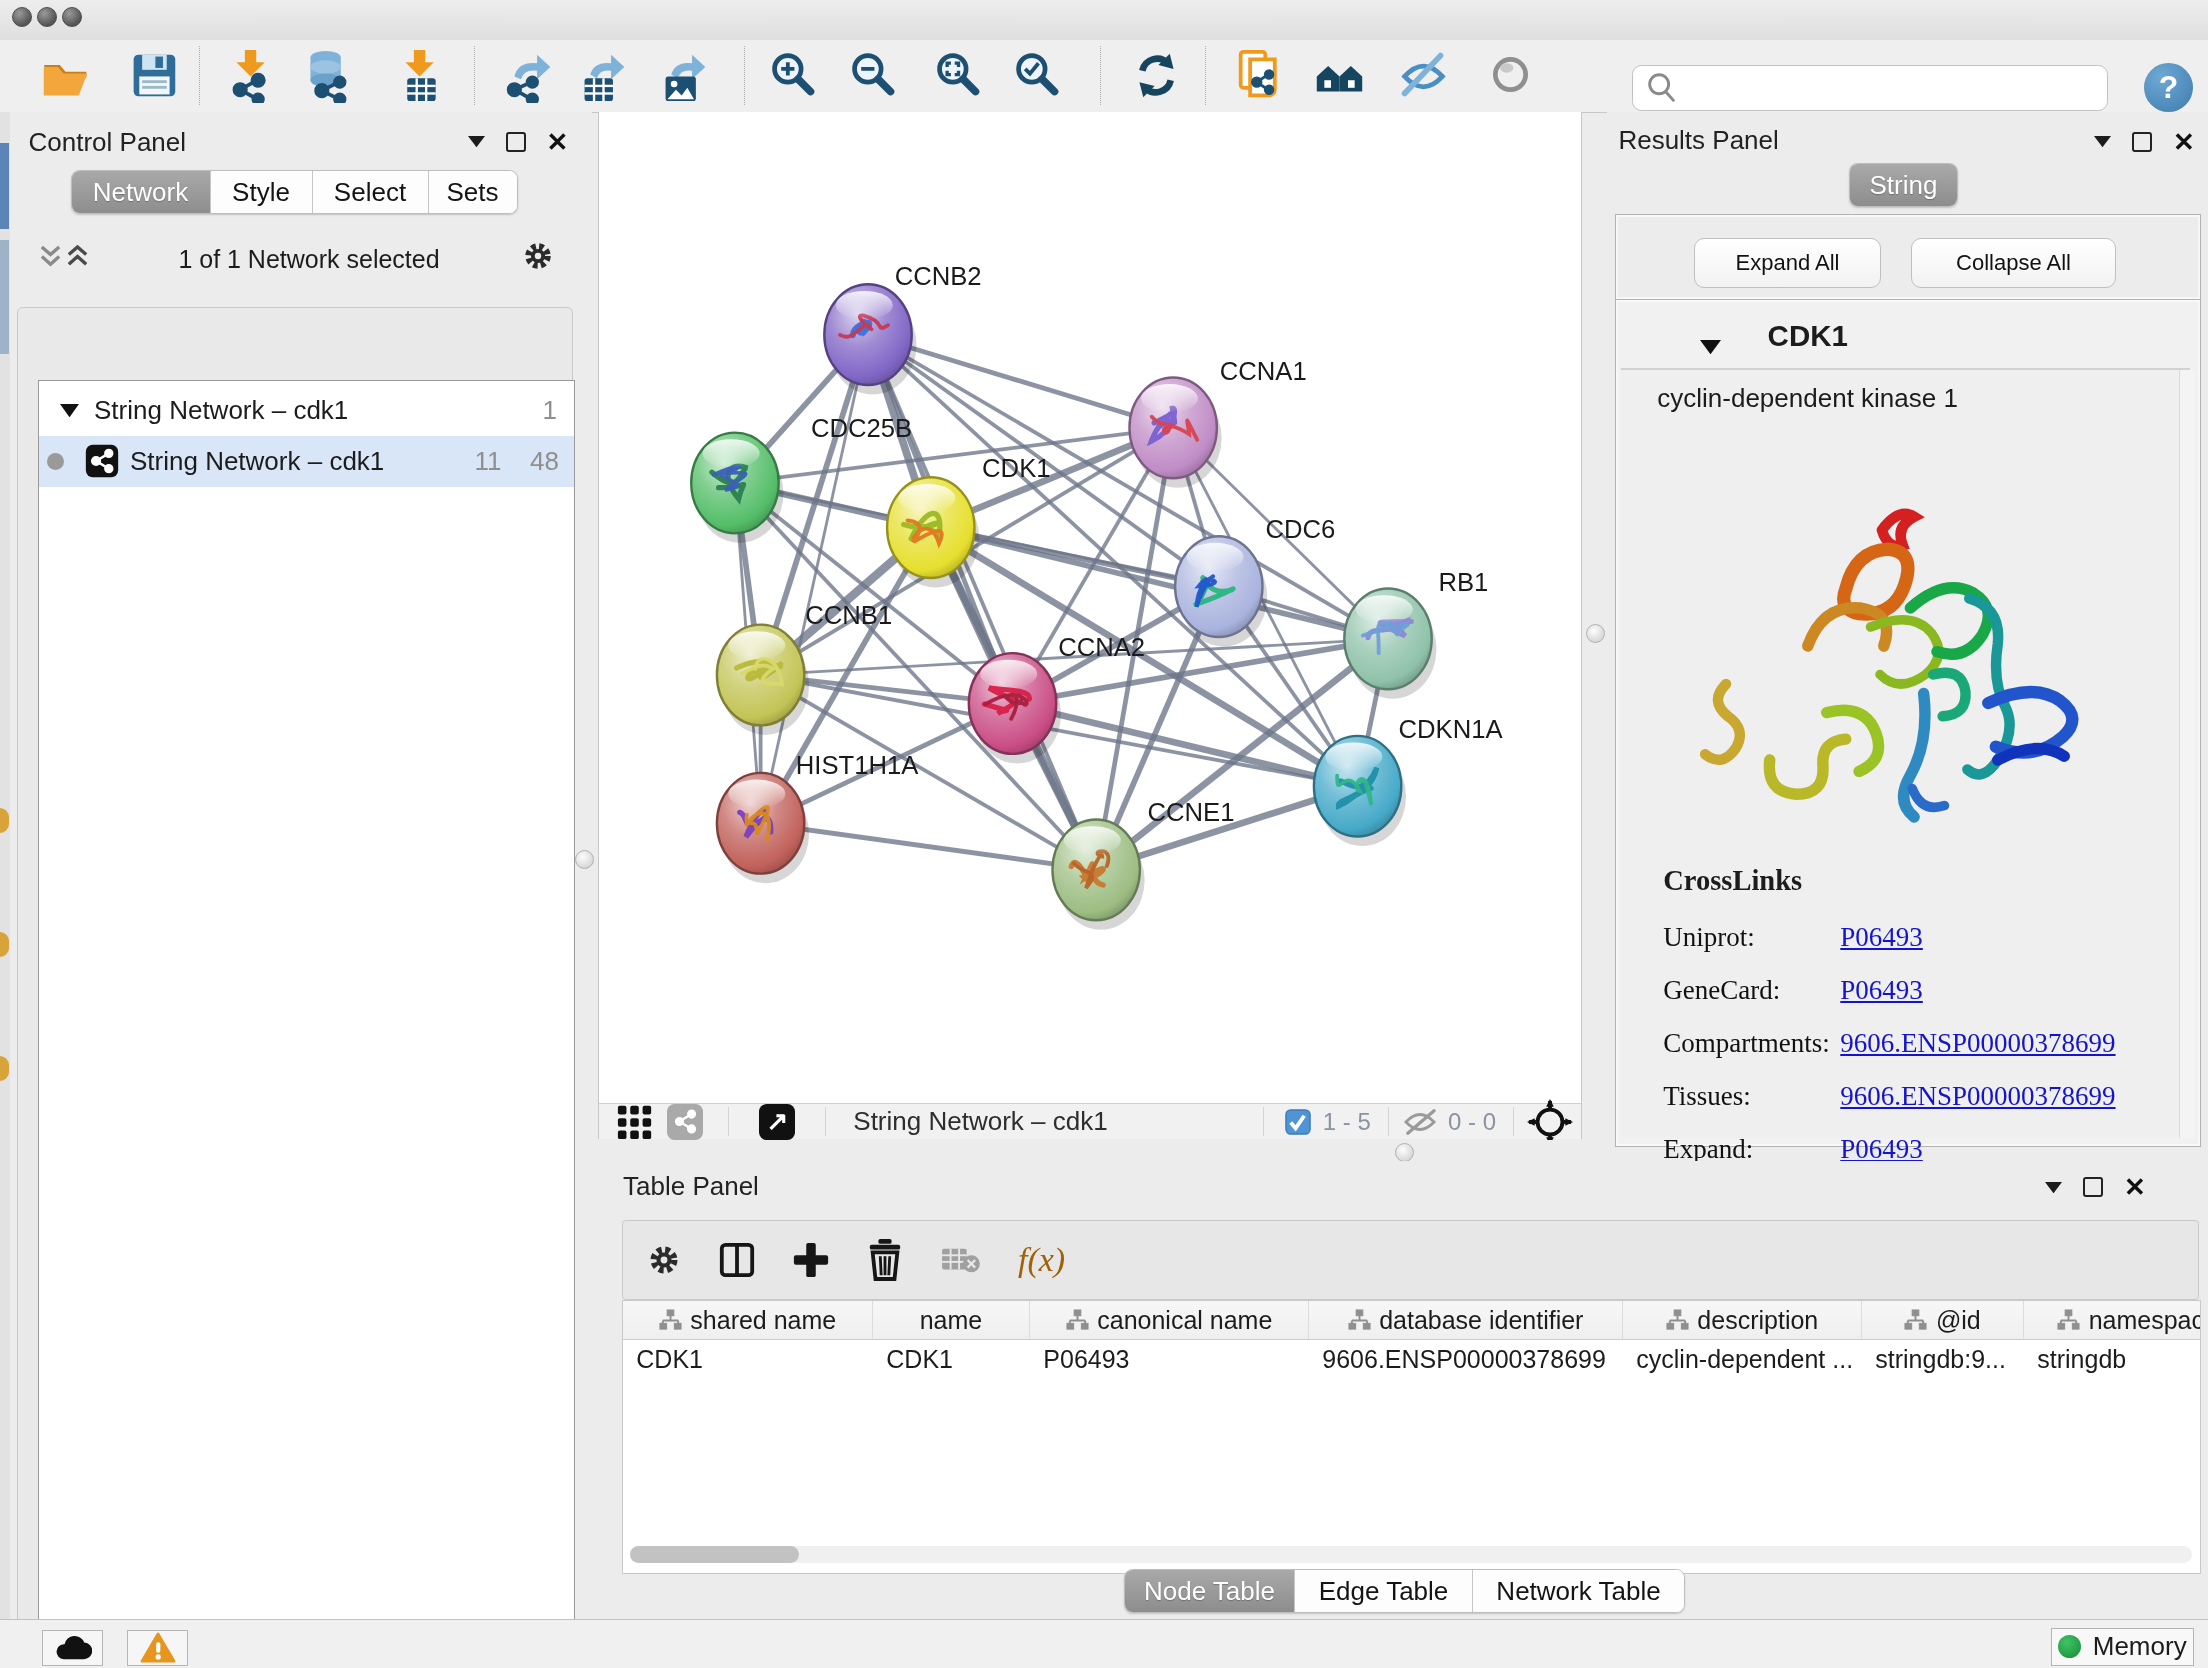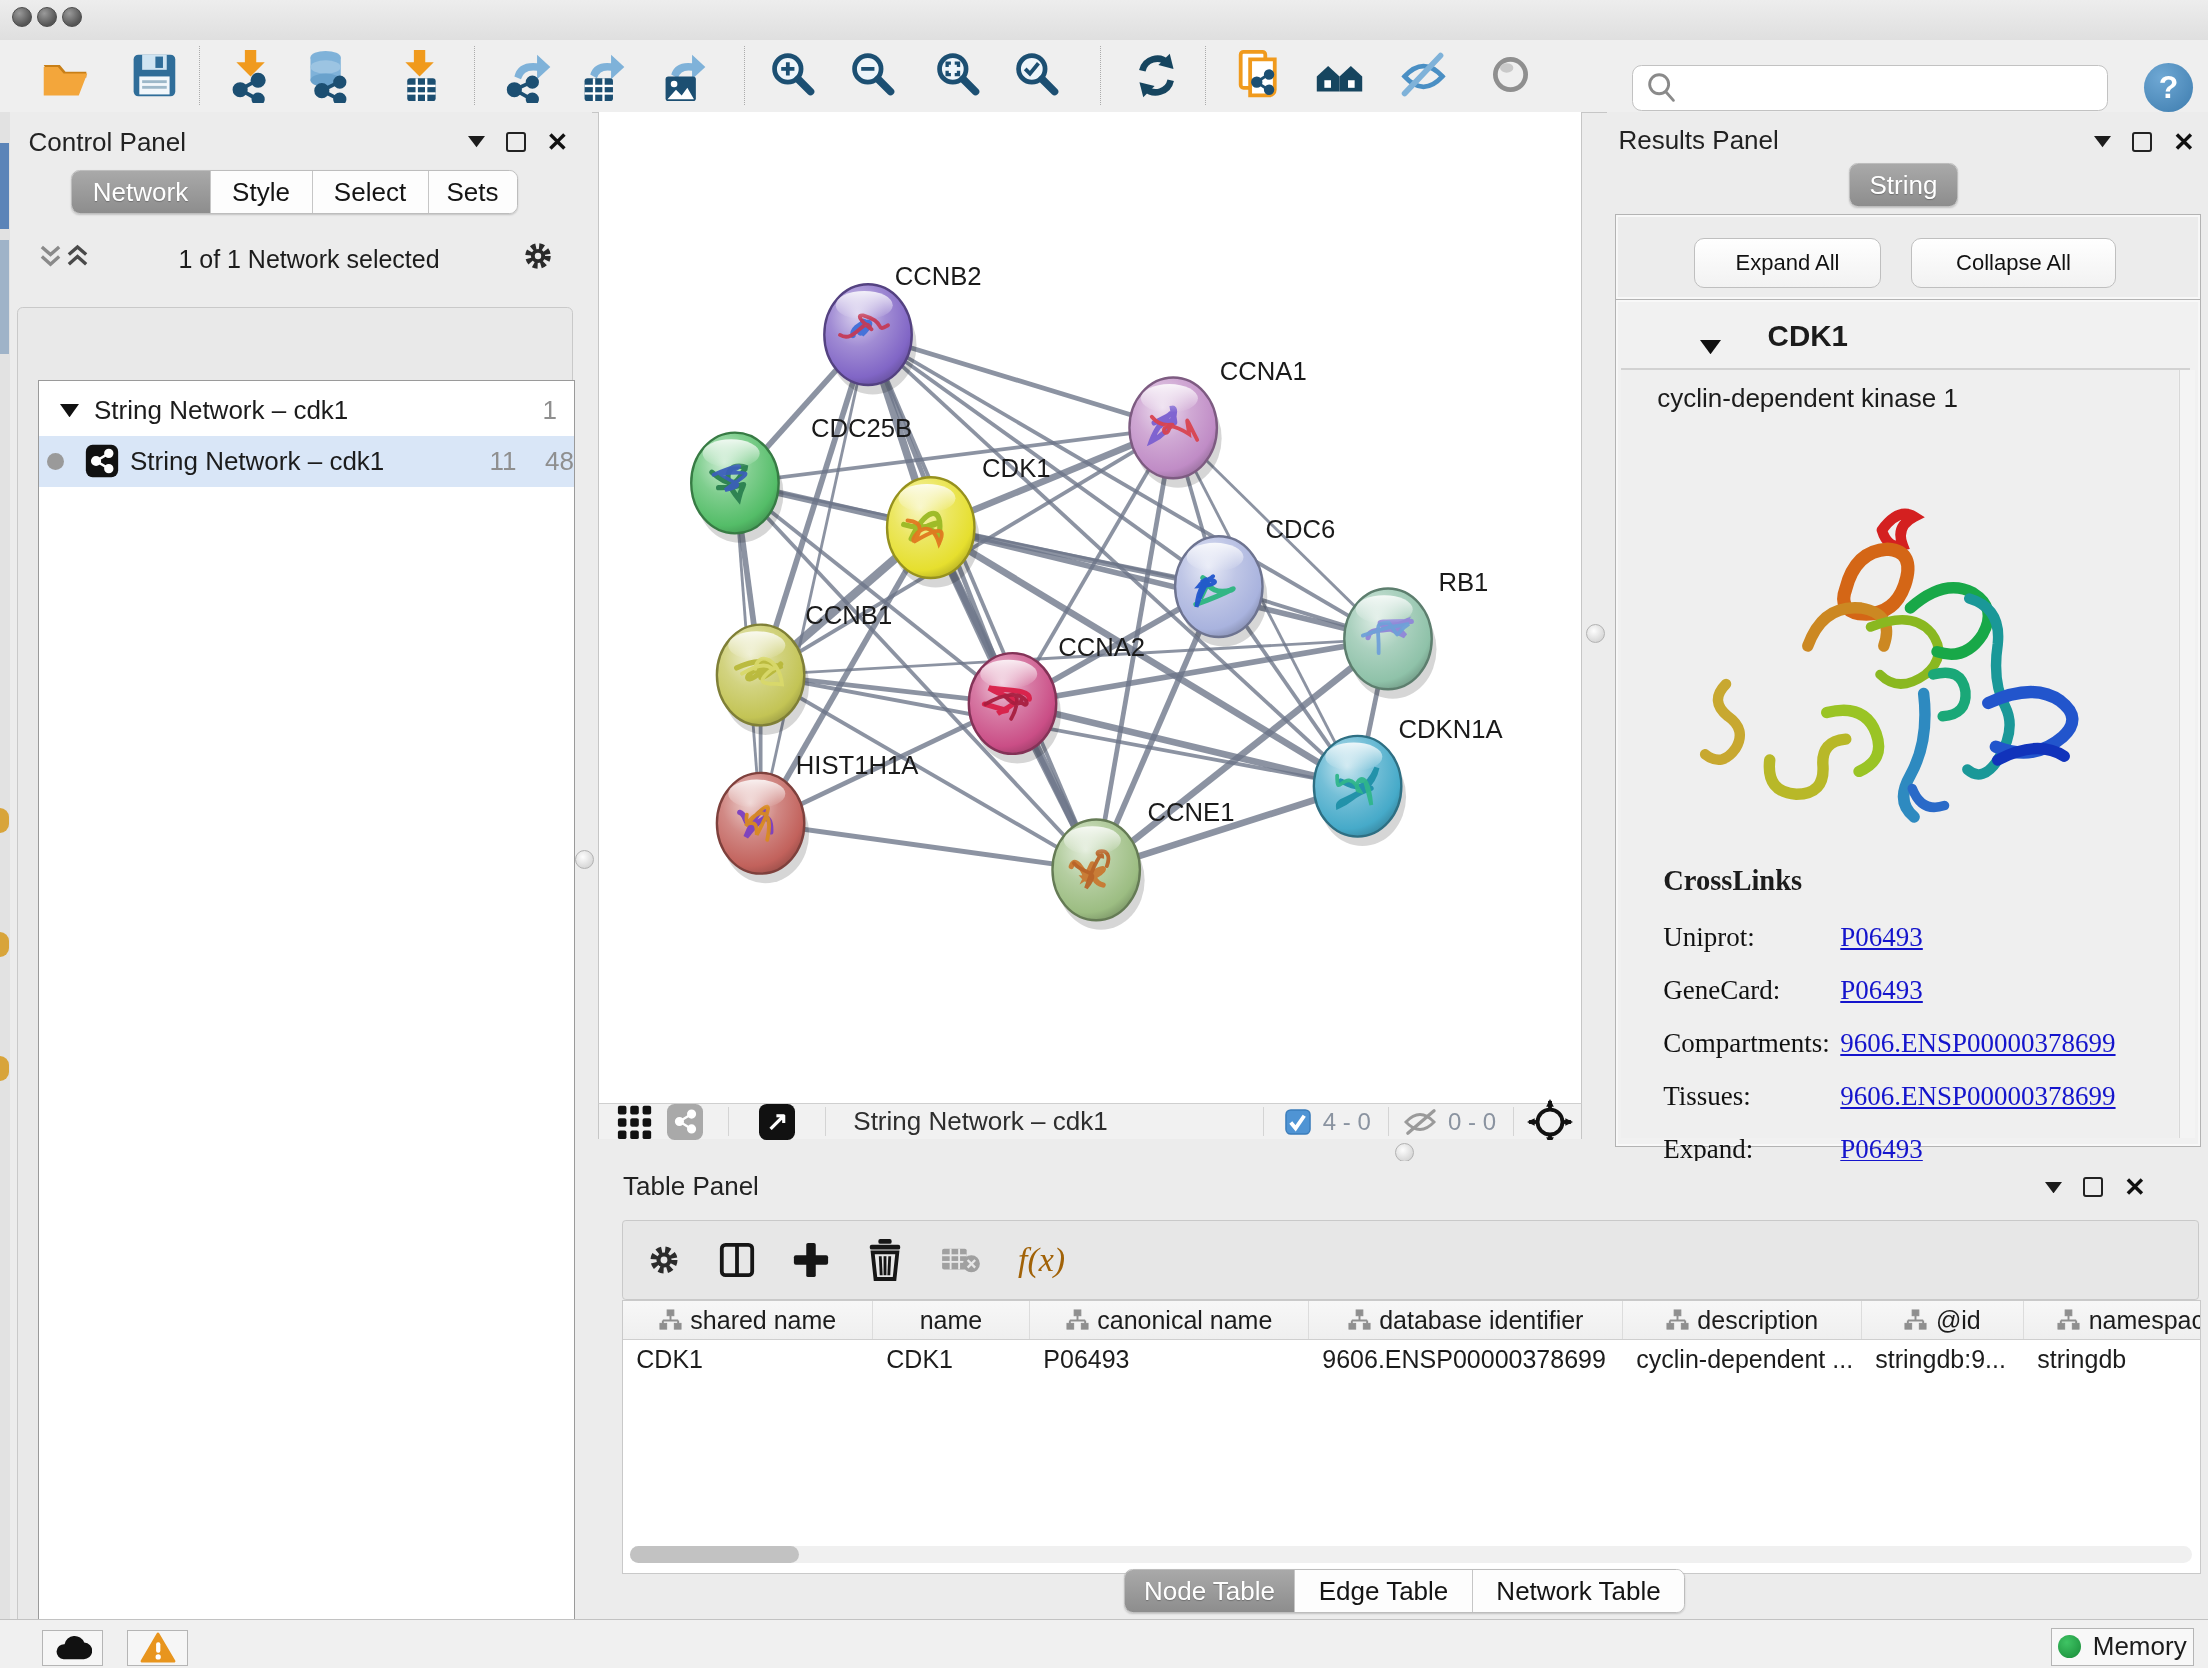--- a/index.html
+++ b/index.html
@@ -300,21 +300,21 @@
         <g stroke="#fff" stroke-width="3" fill="#fff">
           <line x1="13" y1="20" x2="28" y2="11"></line>
             <line x1="13" y1="20" x2="28" y2="29"></line>
           <circle cx="13" cy="20" r="4.5"></circle>
             <circle cx="28" cy="11" r="4"></circle>
             <circle cx="28" cy="29" r="4"></circle>
         </g>
       </svg>
       <span style="margin-left:11.4px">String Network – cdk1</span>
       <span class="cnt" style="margin-left:auto">11</span>
-      <span class="cnt" style="margin-left:28.5px;">48</span>
+      <span class="cnt" style="margin-left:28.5px;margin-right:15px">48</span>
     </div>
   </div>
 </div>
 
 <div class="abs knob" style="left:575px;top:850px"></div>
 
 <div class="abs canvas">
   <svg id="graph-svg" width="982" height="991" viewBox="0 0 1033 1042">
       <defs>
         <linearGradient id="gloss" x1="0" y1="0" x2="0" y2="1">
@@ -554,21 +554,21 @@
   </div>
   <div class="nbsep" style="margin-left:25px"></div>
   <div class="blackbox" style="margin-left:30px">↗</div>
   <div class="nbsep" style="margin-left:30px"></div>
   <span style="margin-left:27px;font-size:26px;color:#2e2e2e">String Network – cdk1</span>
   <div class="nbsep" style="margin-left:auto"></div>
   <svg width="26" height="26" viewBox="0 0 27 27" style="margin-left:21px">
     <rect x="1" y="1" width="25" height="25" rx="5" fill="#4f94d4" stroke="#3a7cba" stroke-width="1.5"></rect>
     <path d="M6 14 l5 6 9-13" fill="none" stroke="#fff" stroke-width="4"></path>
   </svg>
-  <span class="nbnum" style="margin-left:11.4px">4 - 0</span>
+  <span class="nbnum" style="margin-left:11.4px">1 - 5</span>
   <div class="nbsep" style="margin-left:17px"></div>
   <svg width="36" height="30" viewBox="0 0 38 32" style="margin-left:13.3px">
     <path d="M4 16 q15-16 30 0 q-15 16-30 0 z" fill="none" stroke="#9a9a9a" stroke-width="3"></path>
     <line x1="6" y1="28" x2="34" y2="4" stroke="#9a9a9a" stroke-width="3.5" stroke-linecap="round"></line>
   </svg>
   <span class="nbnum" style="margin-left:10px">0 - 0</span>
   <div class="nbsep" style="margin-left:17px"></div>
   <svg width="46" height="46" viewBox="0 0 48 48" style="margin:0 7.6px 0 13.3px">
     <circle cx="24" cy="24" r="13" fill="none" stroke="#111" stroke-width="4"></circle>
     <g stroke="#111" stroke-width="4">

